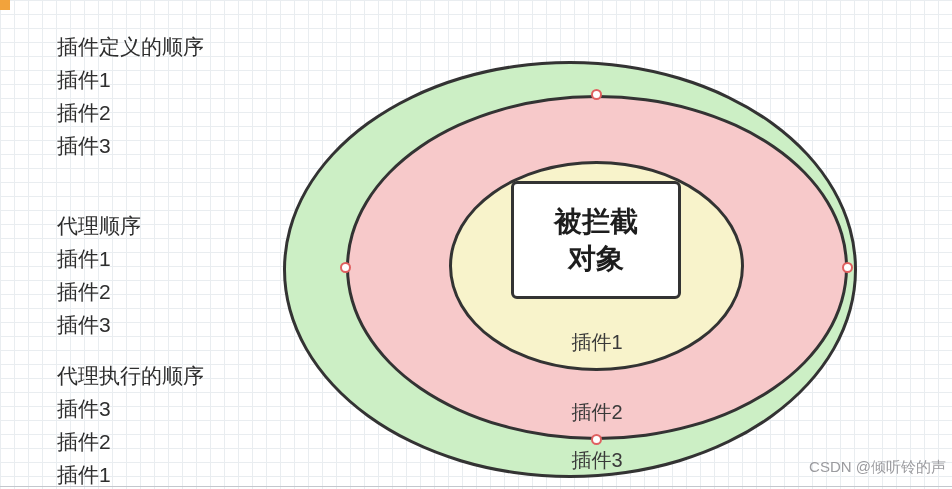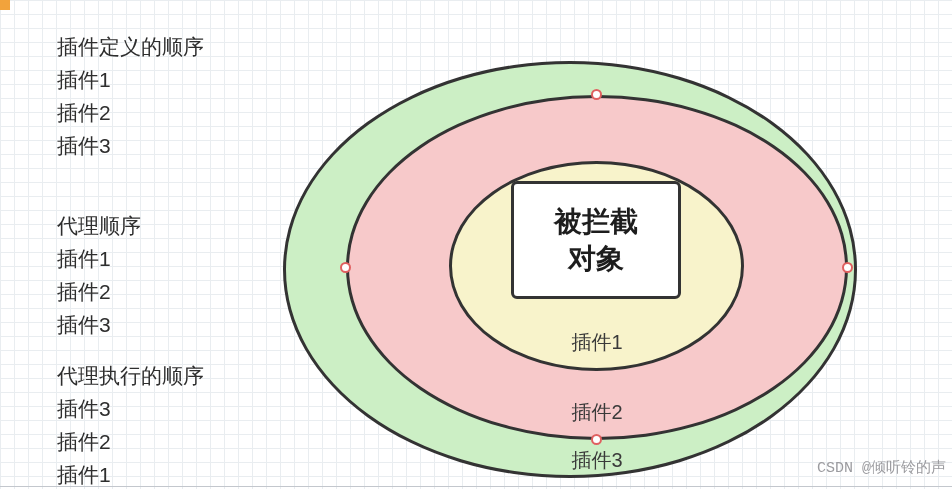--- a/index.html
+++ b/index.html
@@ -95,21 +95,20 @@
   .handle-bottom { left: 591px; top: 434px; }
   
   .watermark {
     position: absolute;
     right: 6px;
     top: 458px;
     font-size: 15px;
     color: #9b9b9f;
     z-index: 7;
     white-space: nowrap;
-    font-family: Liberation Mono, monospace;
   }
 </style>
 </head>
 <body>
 
 <div class="canvas">
 
   <div class="corner-marker"></div>
 
   <div class="note-group g0">

